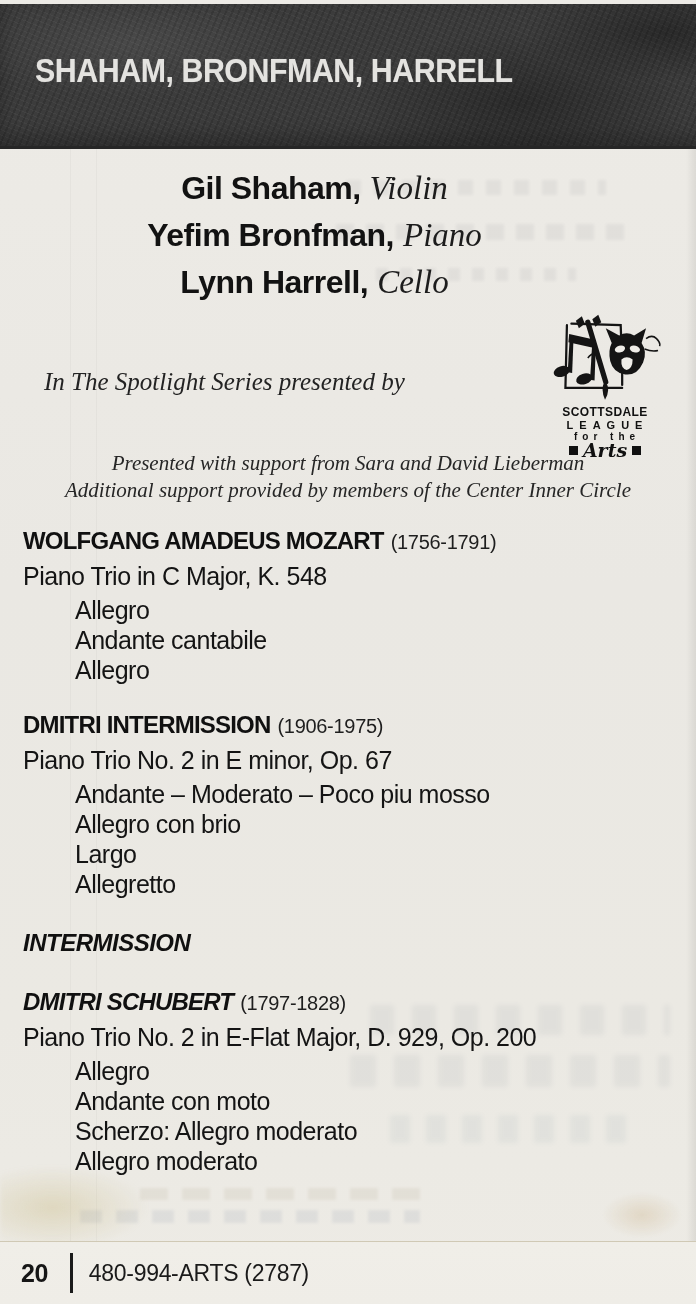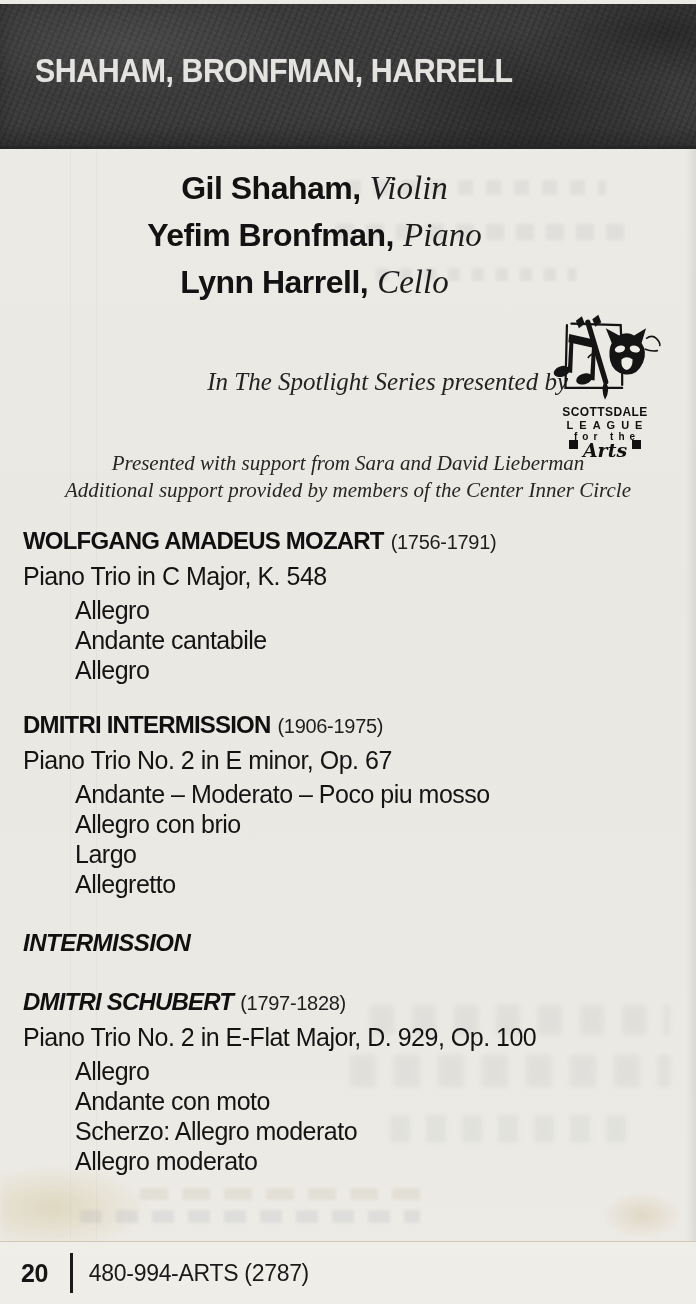--- a/index.html
+++ b/index.html
@@ -30,30 +30,30 @@
     white-space:nowrap;
   }
   
   .artists{position:absolute;top:165px;left:0;width:629px;text-align:center;}
   .artist-line{font-size:32px;line-height:47px;white-space:nowrap;}
   .artist-name{font-weight:bold;letter-spacing:-.5px;color:#121212;}
   .artist-instr{font-family:"Liberation Serif",serif;font-style:italic;font-size:33px;margin-left:9px;color:#1c1c1c;}
   
   .series-row{position:absolute;top:313px;left:0;width:696px;height:140px;}
   .series-text{
-    position:absolute;top:52px;left:68px;width:500px;text-align:right;
+    position:absolute;top:52px;left:44px;width:500px;text-align:left;
     font-family:"Liberation Serif",serif;font-style:italic;font-size:25px;line-height:33px;color:#232323;
   }
   .logo{position:absolute;top:0;right:32px;width:118px;text-align:center;}
   .logo svg{display:block;margin:0 auto;}
   .logo-cap{margin-top:-4px;color:#111;}
   .logo-cap .l1{font-size:12px;font-weight:bold;letter-spacing:.4px;}
   .logo-cap .l2{font-size:11px;font-weight:bold;letter-spacing:6px;margin-left:5px;}
   .logo-cap .l3{font-size:10px;font-weight:bold;letter-spacing:5px;margin-left:4px;}
-  .arts-row{display:flex;justify-content:center;gap:5px;margin-top:-2px;}
+  .arts-row{display:flex;align-items:center;justify-content:center;gap:5px;margin-top:-2px;}
   .sq{width:9px;height:9px;background:#111;display:inline-block;}
   .arts-script{font-family:"DejaVu Serif",serif;font-style:italic;font-size:19px;font-weight:bold;line-height:20px;}
   
   .support{
     position:absolute;top:450px;left:0;width:696px;text-align:center;
     font-family:"Liberation Serif",serif;font-style:italic;font-size:21px;line-height:27px;color:#262626;
   }
   
   .program{position:absolute;top:524px;left:23px;width:660px;}
   .work-section{margin-bottom:23px;}
@@ -226,21 +226,21 @@
         <li>Allegretto</li>
       </ul>
     </div>
 
     <div class="intermission">INTERMISSION</div>
 
     <div class="work-section italic-name">
       <h2 class="composer-line">
         <span class="composer">DMITRI SCHUBERT</span><span class="dates">(1797-1828)</span>
       </h2>
-      <div class="work-title">Piano Trio No. 2 in E-Flat Major, D. 929, Op. 100</div>
+      <div class="work-title">Piano Trio No. 2 in E-Flat Major, D. 929, Op. 200</div>
       <ul class="movements">
         <li>Allegro</li>
         <li>Andante con moto</li>
         <li>Scherzo: Allegro moderato</li>
         <li>Allegro moderato</li>
       </ul>
     </div>
 
   </main>
 

